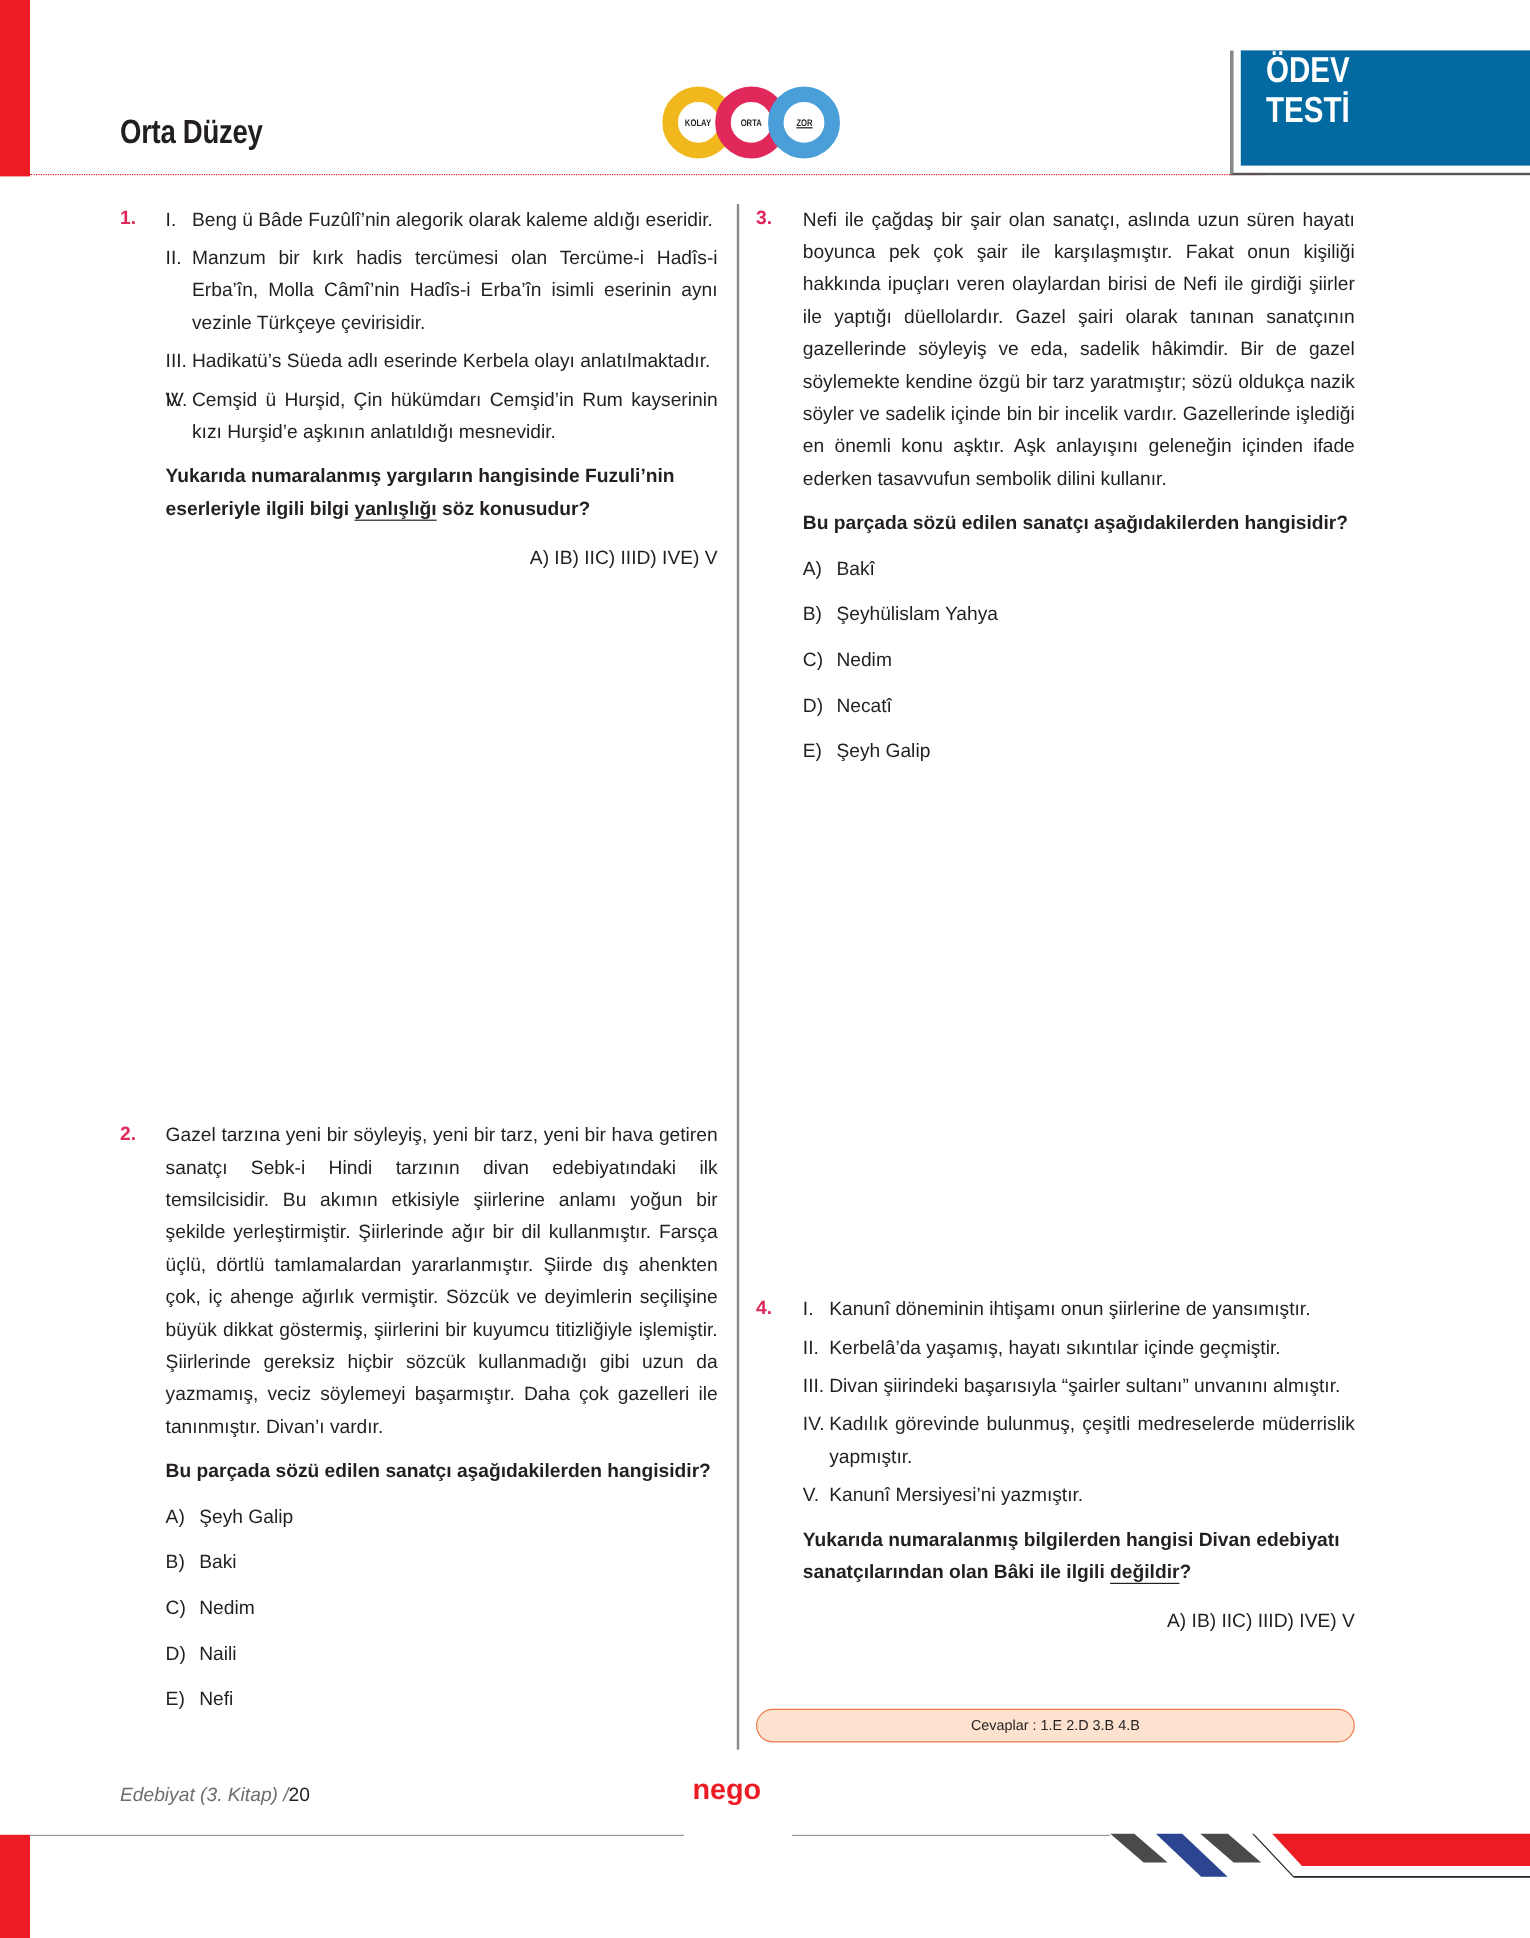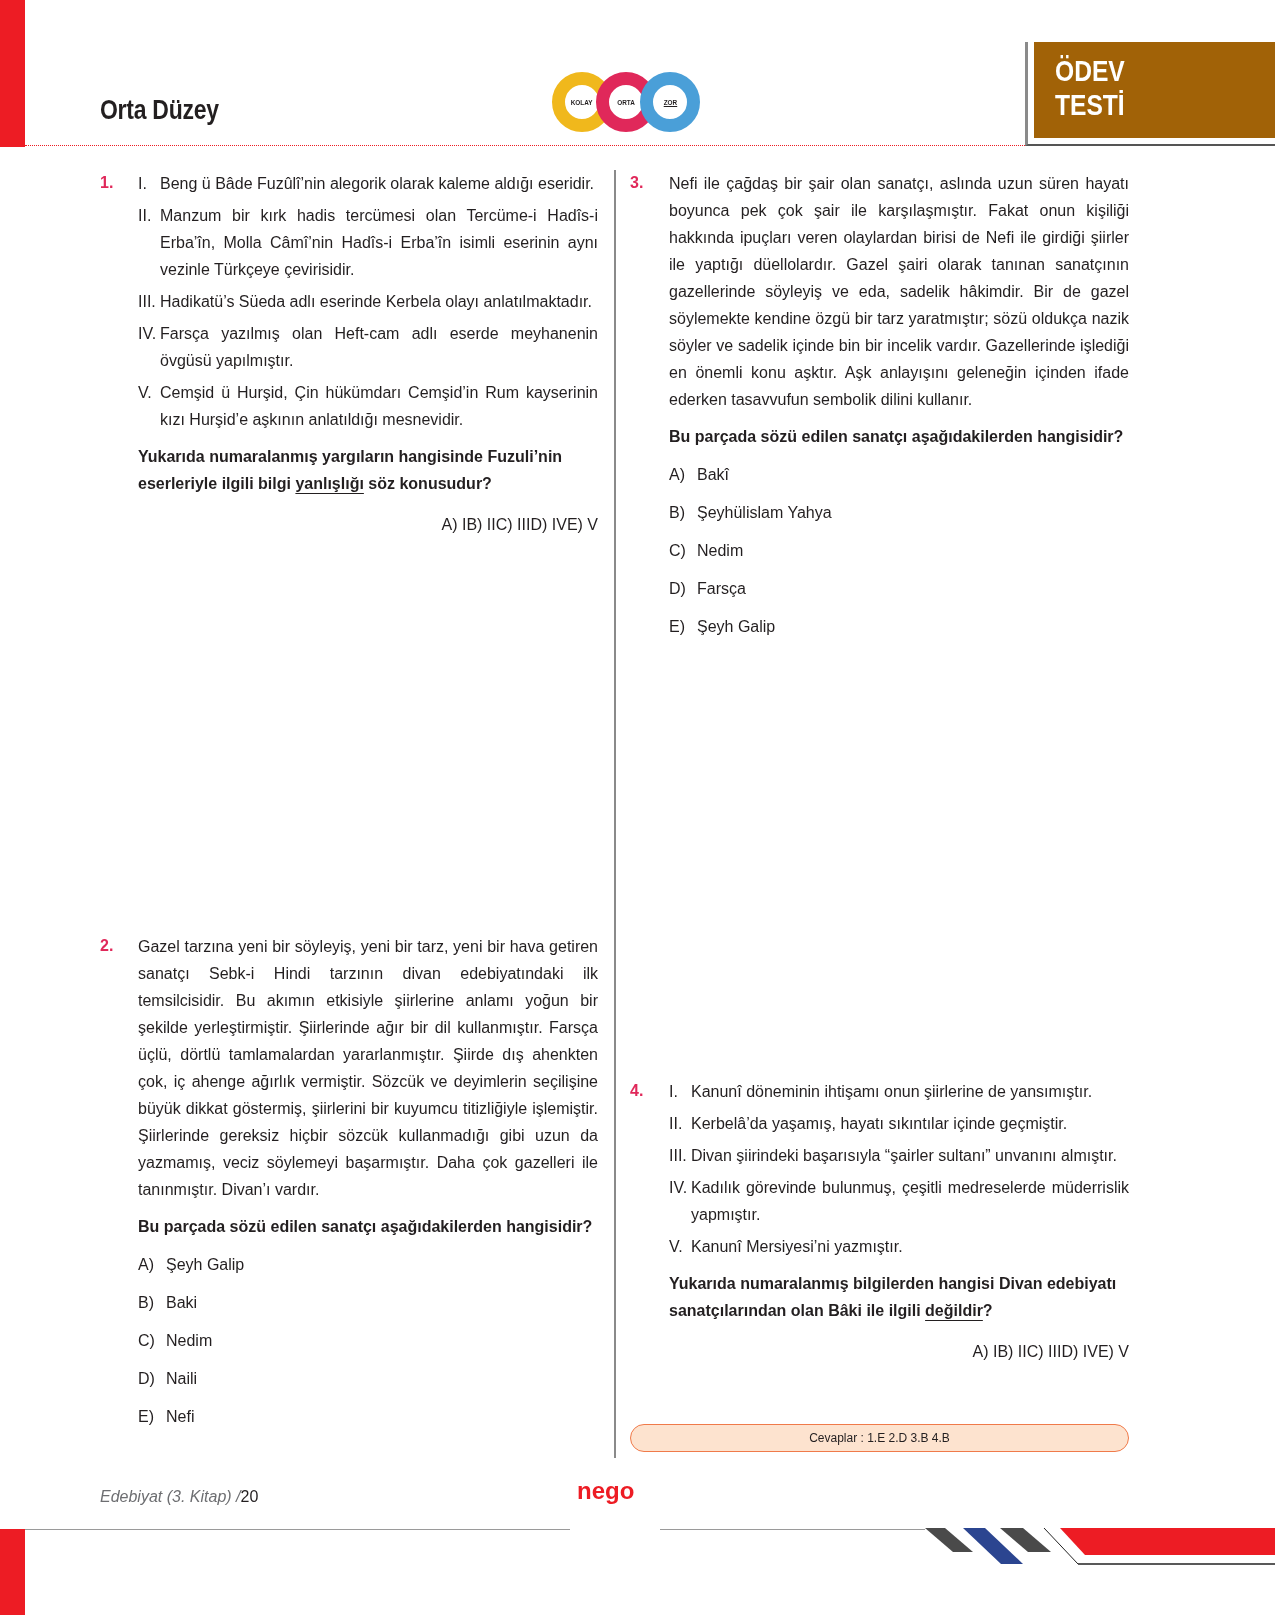--- a/index.html
+++ b/index.html
@@ -13,21 +13,21 @@
   .level-title { position: absolute; left: 100px; top: 94px; font-family: "Liberation Sans", sans-serif; font-weight: bold; font-size: 28px; color: #231f20; transform: scaleX(0.82); transform-origin: left top; letter-spacing: -0.3px; }
 
   .difficulty { position: absolute; left: 552px; top: 70px; width: 150px; height: 64px; }
   .ring { position: absolute; top: 2px; width: 60px; height: 60px; border-radius: 50%; border: 13px solid; background: #fff; display: flex; align-items: center; justify-content: center; }
   .ring span { font-size: 8px; font-weight: bold; color: #231f20; transform: scaleX(0.8); }
   .ring.kolay { left: 0; border-color: #f0b81c; z-index: 1; }
   .ring.orta { left: 44px; border-color: #e0285a; z-index: 2; }
   .ring.zor { left: 88px; border-color: #4a9fd8; z-index: 3; text-decoration: underline; }
 
   .odev-box { position: absolute; left: 1025px; top: 42px; width: 250px; height: 104px; border-left: 3px solid #8a8a8a; border-bottom: 2px solid #555; }
-  .odev-inner { position: absolute; left: 6px; top: 0; right: 0; bottom: 6px; background: #a16207; padding: 12px 0 0 21px; }
+  .odev-inner { position: absolute; left: 6px; top: 0; right: 0; bottom: 6px; background: #0369a1; padding: 0 0 0 21px; }
   .odev-inner div { color: #fff; font-weight: bold; font-size: 30px; line-height: 34px; transform: scaleX(0.82); transform-origin: left top; }
 
   .col-divider { position: absolute; left: 614px; top: 170px; width: 2px; height: 1288px; background: #8a8a8a; }
 
   .q { position: absolute; font-size: 16px; line-height: 27px; color: #231f20; }
   .q-num { position: absolute; font-weight: bold; color: #e0285a; font-size: 16px; }
   .roman-item { position: relative; padding-left: 22px; margin-bottom: 5px; }
   .roman-label { position: absolute; left: 0; top: 0; }
   .stem { font-weight: bold; margin-top: 10px; }
   .underline { text-decoration: underline; text-decoration-style: solid; text-decoration-thickness: 1px; text-underline-offset: 4px; }
@@ -74,21 +74,21 @@
   </div>
 </div>
 
 <div class="col-divider"></div>
 
 <div class="q-num" style="left:100px; top:174px;">1.</div>
 <div class="q" style="left:138px; top:170px; width:460px;">
   <div class="roman-item justify"><span class="roman-label">I.</span><span>Beng ü Bâde Fuzûlî’nin alegorik olarak kaleme aldığı eseridir.</span></div>
   <div class="roman-item justify"><span class="roman-label">II.</span><span>Manzum bir kırk hadis tercümesi olan Tercüme-i Hadîs-i Erba’în, Molla Câmî’nin Hadîs-i Erba’în isimli eserinin aynı vezinle Türkçeye çevirisidir.</span></div>
   <div class="roman-item justify"><span class="roman-label">III.</span><span>Hadikatü’s Süeda adlı eserinde Kerbela olayı anlatılmaktadır.</span></div>
-  <div class="roman-item justify"><span class="roman-label">IV.</span><span>Farsça yazılmış olan Heft-cam adlı eserde meyhanenin övgüsü yapılmıştır.</span></div>
+  <div class="roman-item justify"><span class="roman-label">IV.</span></div>
   <div class="roman-item justify"><span class="roman-label">V.</span><span>Cemşid ü Hurşid, Çin hükümdarı Cemşid’in Rum kayserinin kızı Hurşid’e aşkının anlatıldığı mesnevidir.</span></div>
   <div class="stem"><span>Yukarıda numaralanmış yargıların hangisinde Fuzuli’nin eserleriyle ilgili bilgi </span><span class="underline">yanlışlığı</span><span> söz konusudur?</span></div>
   <div class="choices-row">
     <span>A) I</span>
     <span>B) II</span>
     <span>C) III</span>
     <span>D) IV</span>
     <span>E) V</span>
   </div>
 </div>
@@ -133,21 +133,21 @@
     <div class="choice-v">
         <span class="letter">B)</span>
         <span>Şeyhülislam Yahya</span>
       </div>
     <div class="choice-v">
         <span class="letter">C)</span>
         <span>Nedim</span>
       </div>
     <div class="choice-v">
         <span class="letter">D)</span>
-        <span>Farsça</span>
+        <span>Necatî</span>
       </div>
     <div class="choice-v">
         <span class="letter">E)</span>
         <span>Şeyh Galip</span>
       </div>
   </div>
 </div>
 
 <div class="q-num" style="left:630px; top:1082px;">4.</div>
 <div class="q" style="left:669px; top:1078px; width:460px;">

